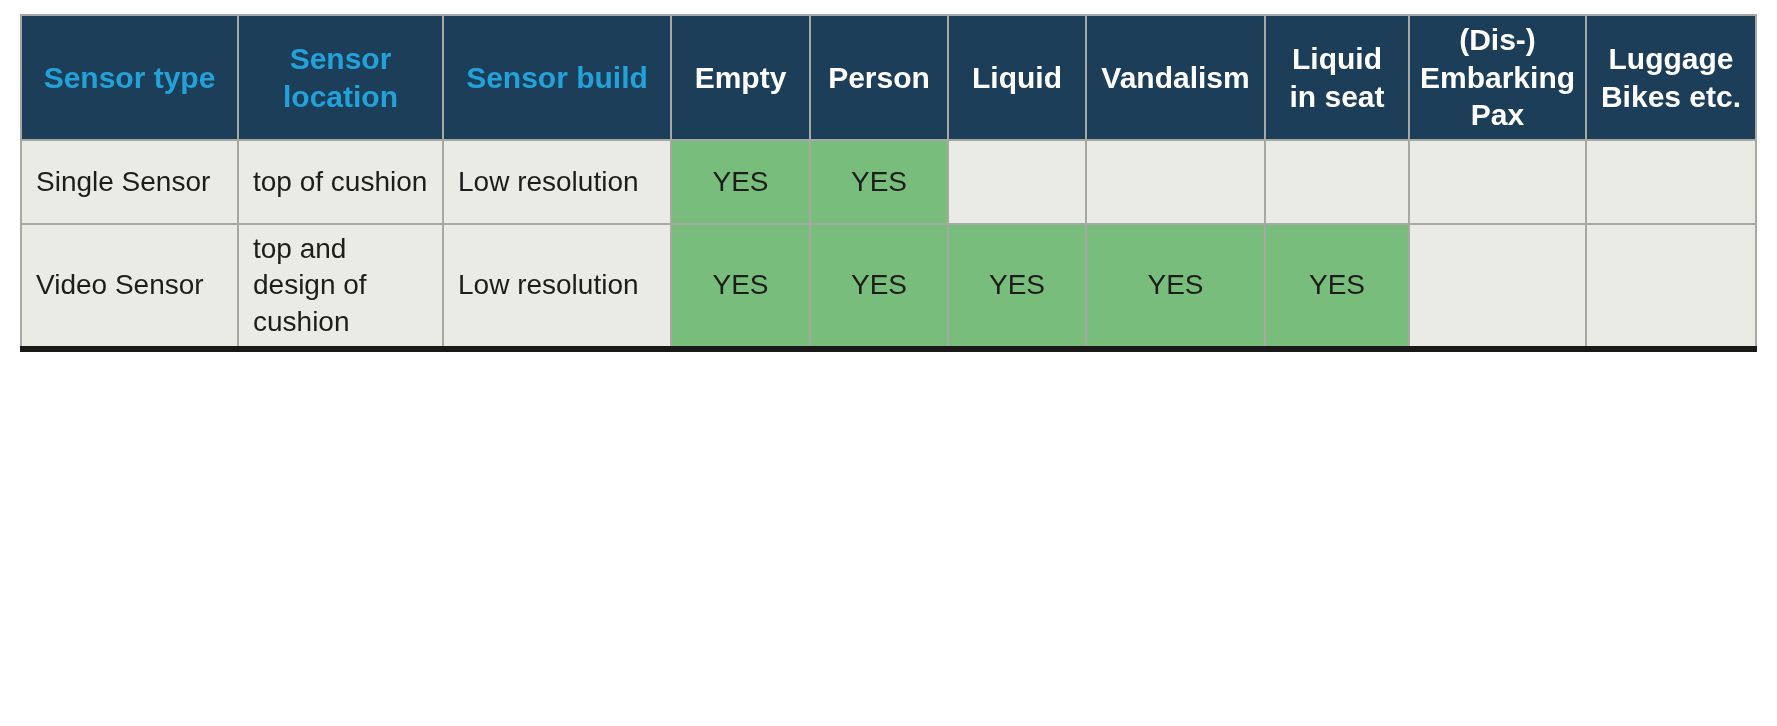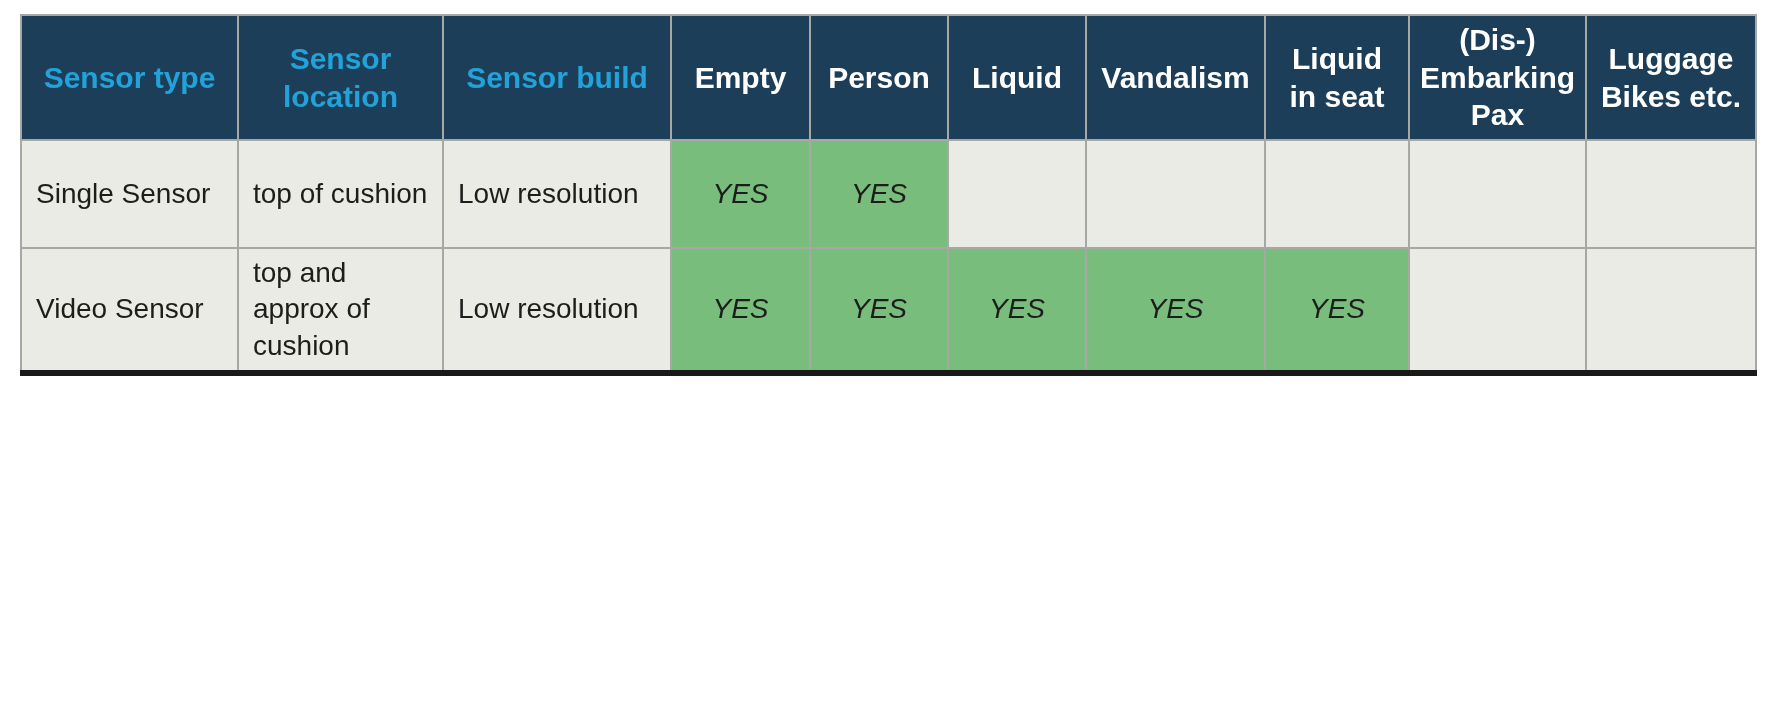--- a/index.html
+++ b/index.html
@@ -33,28 +33,28 @@
     text-align:center;
     vertical-align:middle;
     height:125px;
     padding:4px 10px;
   }
   .sensor-table thead th.accent{color:var(--cyan);}
   .sensor-table tbody td{
     background:var(--cell);
     font-size:28px;
     line-height:1.3;
-    height:108px;
+    height:84px;
     padding:6px 12px;
     text-align:center;
     vertical-align:middle;
     color:var(--ink);
   }
   .sensor-table tbody td.align-left{text-align:left;padding-left:14px;}
-  .sensor-table tbody td.bg-yes{background:var(--green);font-style:italic;}
+  .sensor-table tbody td.bg-yes{background:var(--green);}
   .sensor-table tbody tr:last-child td{border-bottom:6px solid var(--bottom);}
 </style>
 </head>
 <body>
 
 <div class="page">
   <table class="sensor-table">
     <colgroup>
         <col style="width: 217px;">
         <col style="width: 205px;">
@@ -89,21 +89,21 @@
           <td class="bg-yes">YES</td>
           <td class="bg-yes">YES</td>
           <td></td>
           <td></td>
           <td></td>
           <td></td>
           <td></td>
         </tr>
         <tr>
           <td class="align-left">Video Sensor</td>
-          <td class="align-left">top and approx of cushion</td>
+          <td class="align-left">top and design of cushion</td>
           <td class="align-left">Low resolution</td>
           <td class="bg-yes">YES</td>
           <td class="bg-yes">YES</td>
           <td class="bg-yes">YES</td>
           <td class="bg-yes">YES</td>
           <td class="bg-yes">YES</td>
           <td></td>
           <td></td>
         </tr>
       </tbody>

